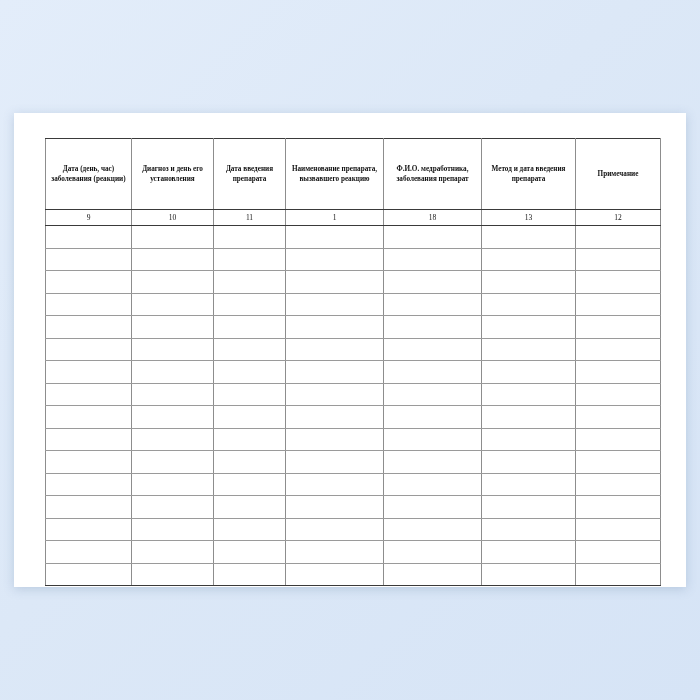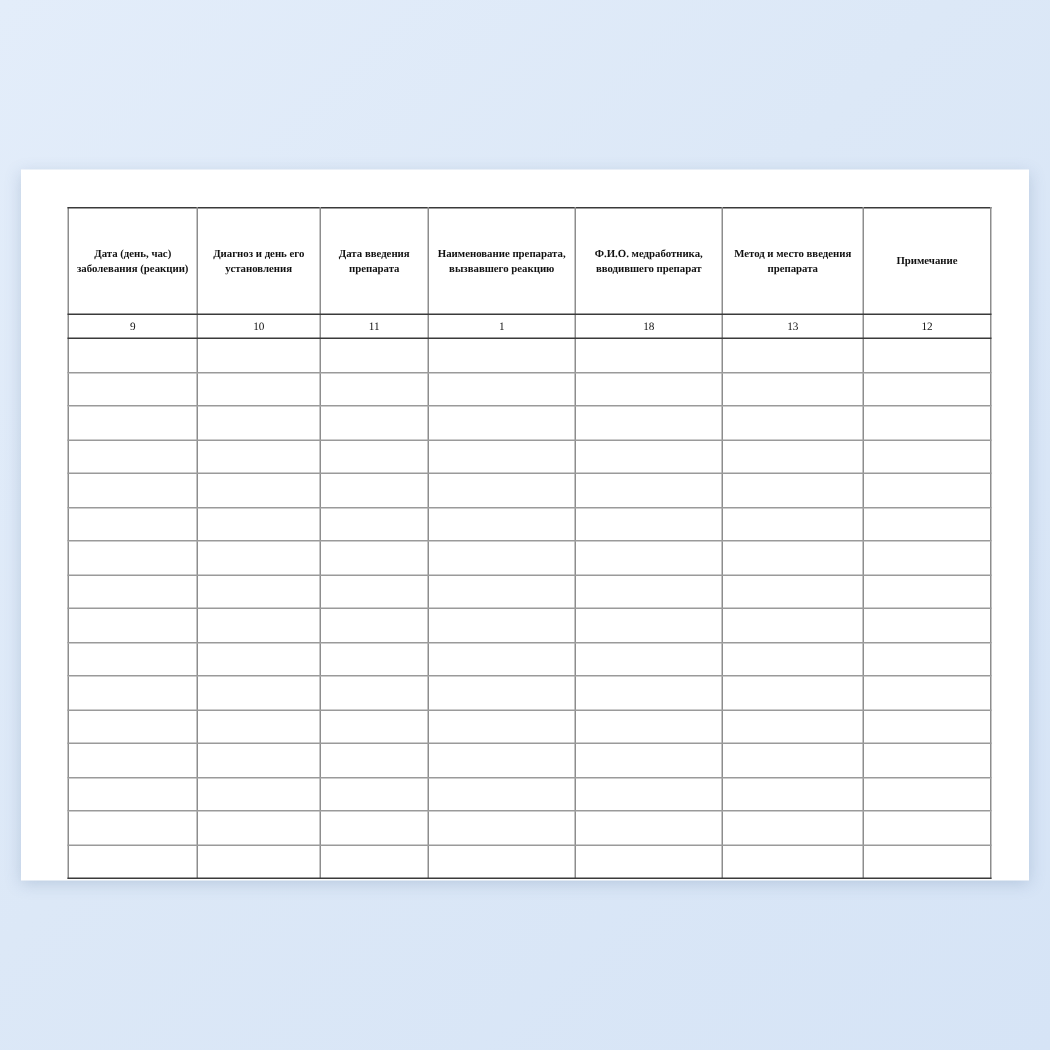--- a/index.html
+++ b/index.html
@@ -107,24 +107,24 @@
             <th>
                 <span class="hcell-inner">Диагноз и день его установления</span>
               </th>
             <th>
                 <span class="hcell-inner">Дата введения препарата</span>
               </th>
             <th>
                 <span class="hcell-inner">Наименование препарата, вызвавшего реакцию</span>
               </th>
             <th>
-                <span class="hcell-inner">Ф.И.О.  медработника, вводившего  препарат</span>
-              </th>
-            <th>
-                <span class="hcell-inner">Метод и место введения препарата</span>
+                <span class="hcell-inner">Ф.И.О.  медработника, заболевания  препарат</span>
+              </th>
+            <th>
+                <span class="hcell-inner">Метод и дата введения препарата</span>
               </th>
             <th>
                 <span class="hcell-inner">Примечание</span>
               </th>
           </tr>
           <tr class="num-row">
             <td>9</td>
             <td>10</td>
             <td>11</td>
             <td>1</td>

